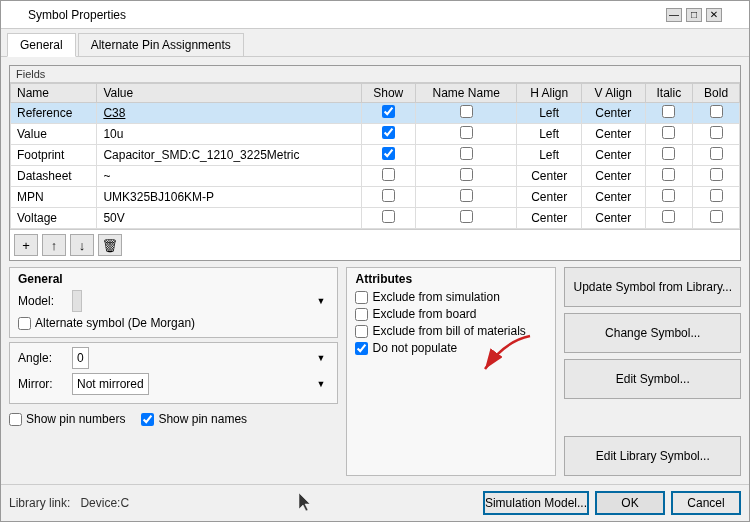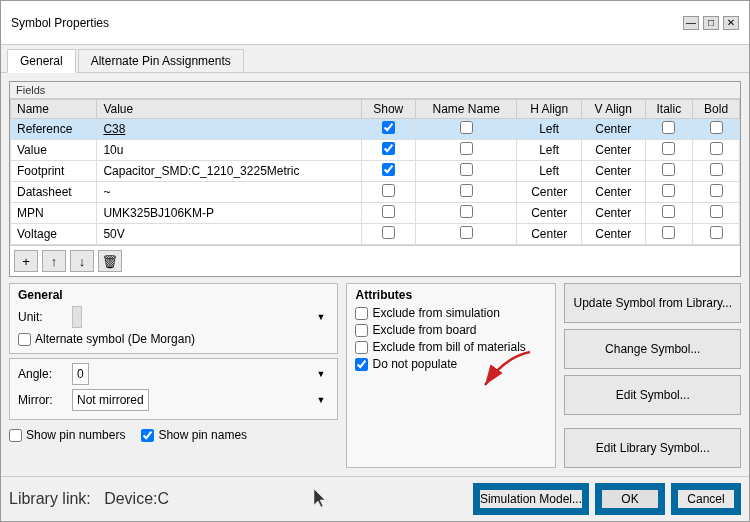--- a/index.html
+++ b/index.html
@@ -18,26 +18,26 @@
       width: 750px;
       height: 522px;
       background: #f0f0f0;
       border: 1px solid #999;
       box-shadow: 2px 2px 8px rgba(0,0,0,0.3);
       display: flex;
       flex-direction: column;
     }
     .title-bar {
       background: #fff;
-      padding: 6px 10px;
+      padding: 6px 27px;
       display: flex;
       align-items: center;
       justify-content: space-between;
       border-bottom: 1px solid #ccc;
-      height: 44px;
+      height: 28px;
     }
     .title-bar-title {
       font-size: 12px;
       color: #000;
     }
     .title-bar-controls {
       display: flex;
       gap: 4px;
     }
     .title-btn {
@@ -242,32 +242,32 @@
     }
     .footer {
       display: flex;
       align-items: center;
       justify-content: space-between;
       padding: 6px 8px;
       border-top: 1px solid #ccc;
       background: #f0f0f0;
     }
     .footer-left {
-      font-size: 16px;
+      font-size: 12px;
       color: #333;
     }
     .footer-right {
       display: flex;
       gap: 6px;
     }
     .footer-btn {
       min-width: 70px;
-      height: 32px;
+      height: 24px;
       background: #e8e8e8;
-      border: 7px solid #0369a1;
+      border: 2px solid #0369a1;
       font-size: 12px;
       cursor: pointer;
       text-align: center;
     }
     .footer-btn.primary {
       background: #e0e0e0;
     }
     .disabled-input {
       background: #d8d8d8;
     }
@@ -379,21 +379,21 @@
         <div class="toolbar-btn">🗑</div>
       </div>
     </div>
 
     <div class="bottom-section">
 
       <div class="left-panel">
         <div class="panel-section">
           <div class="panel-section-title">General</div>
           <div class="form-row">
-            <span class="form-label">Unit:</span>
+            <span class="form-label">Model:</span>
             <div class="select-wrapper">
               <select class="form-select disabled-input" disabled="">
                 <option></option>
               </select>
             </div>
           </div>
           <div class="checkbox-row">
             <input type="checkbox" style="">
             <span>Alternate symbol (De Morgan)</span>
           </div>

